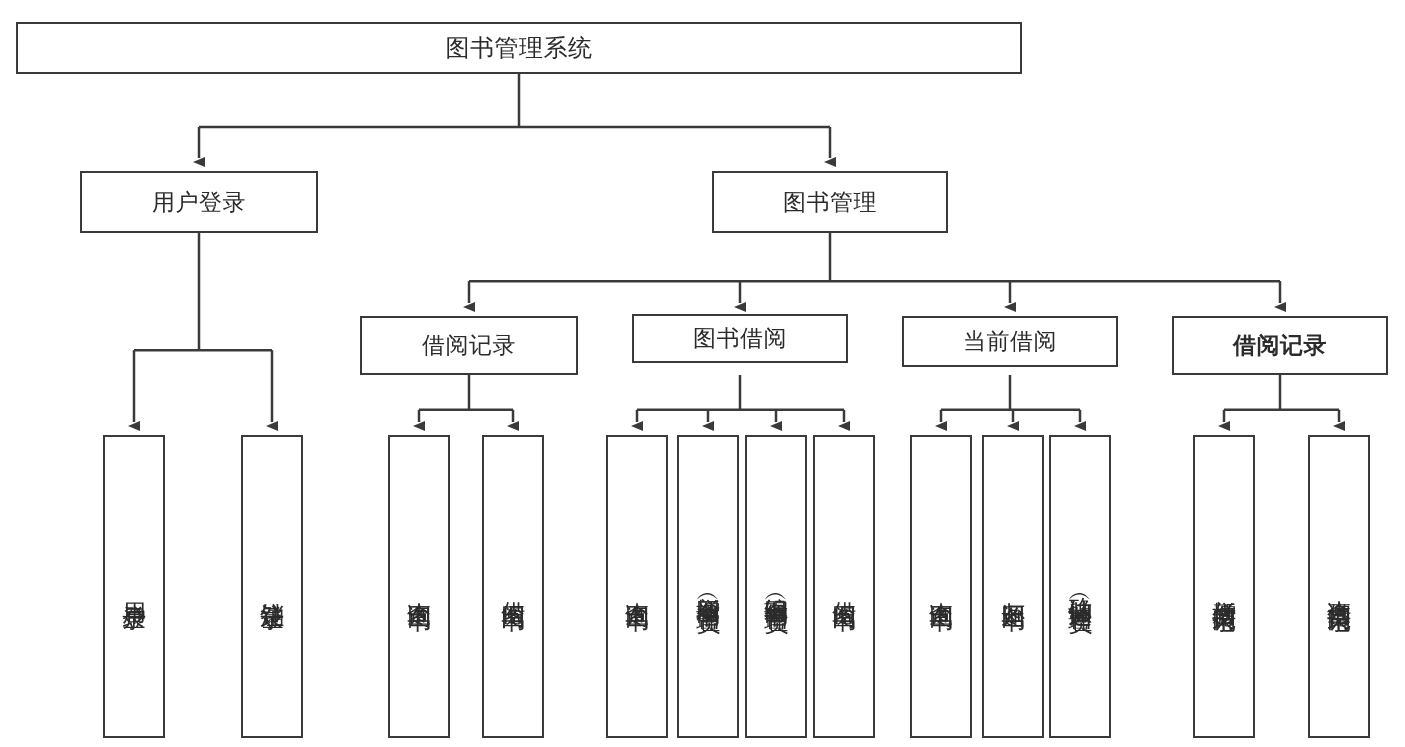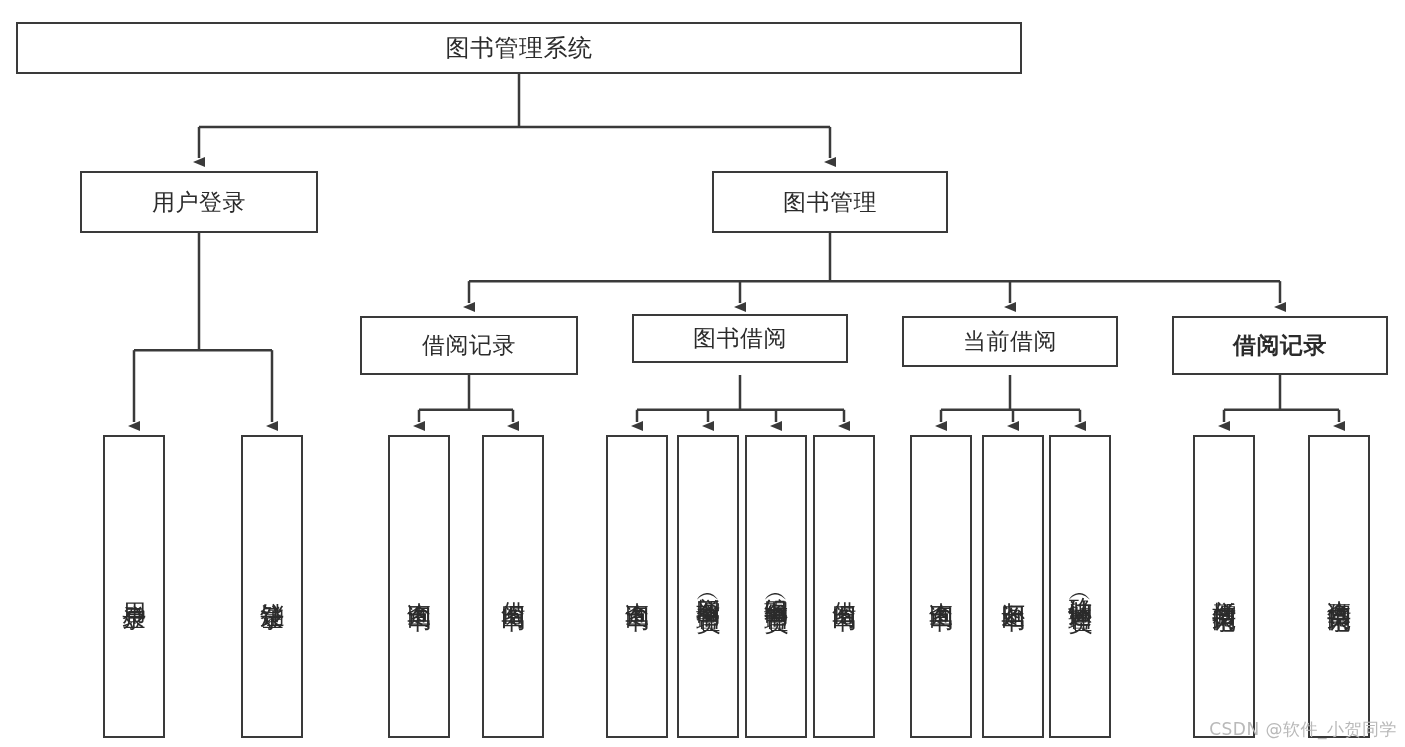--- a/index.html
+++ b/index.html
@@ -166,14 +166,13 @@
         <div class="label">确认归还（管理员）</div>
       </div>
       <div class="node leaf" style="left: 1193px; top: 435px; width: 62px; height: 303px;">
         <div class="label">新增借阅记录</div>
       </div>
       <div class="node leaf" style="left: 1308px; top: 435px; width: 62px; height: 303px;">
         <div class="label">查询借阅记录</div>
       </div>
     </div>
 
-  <div class="watermark">CSDN @软件_小贺同学</div>
 </div>
 
 </body></html>

